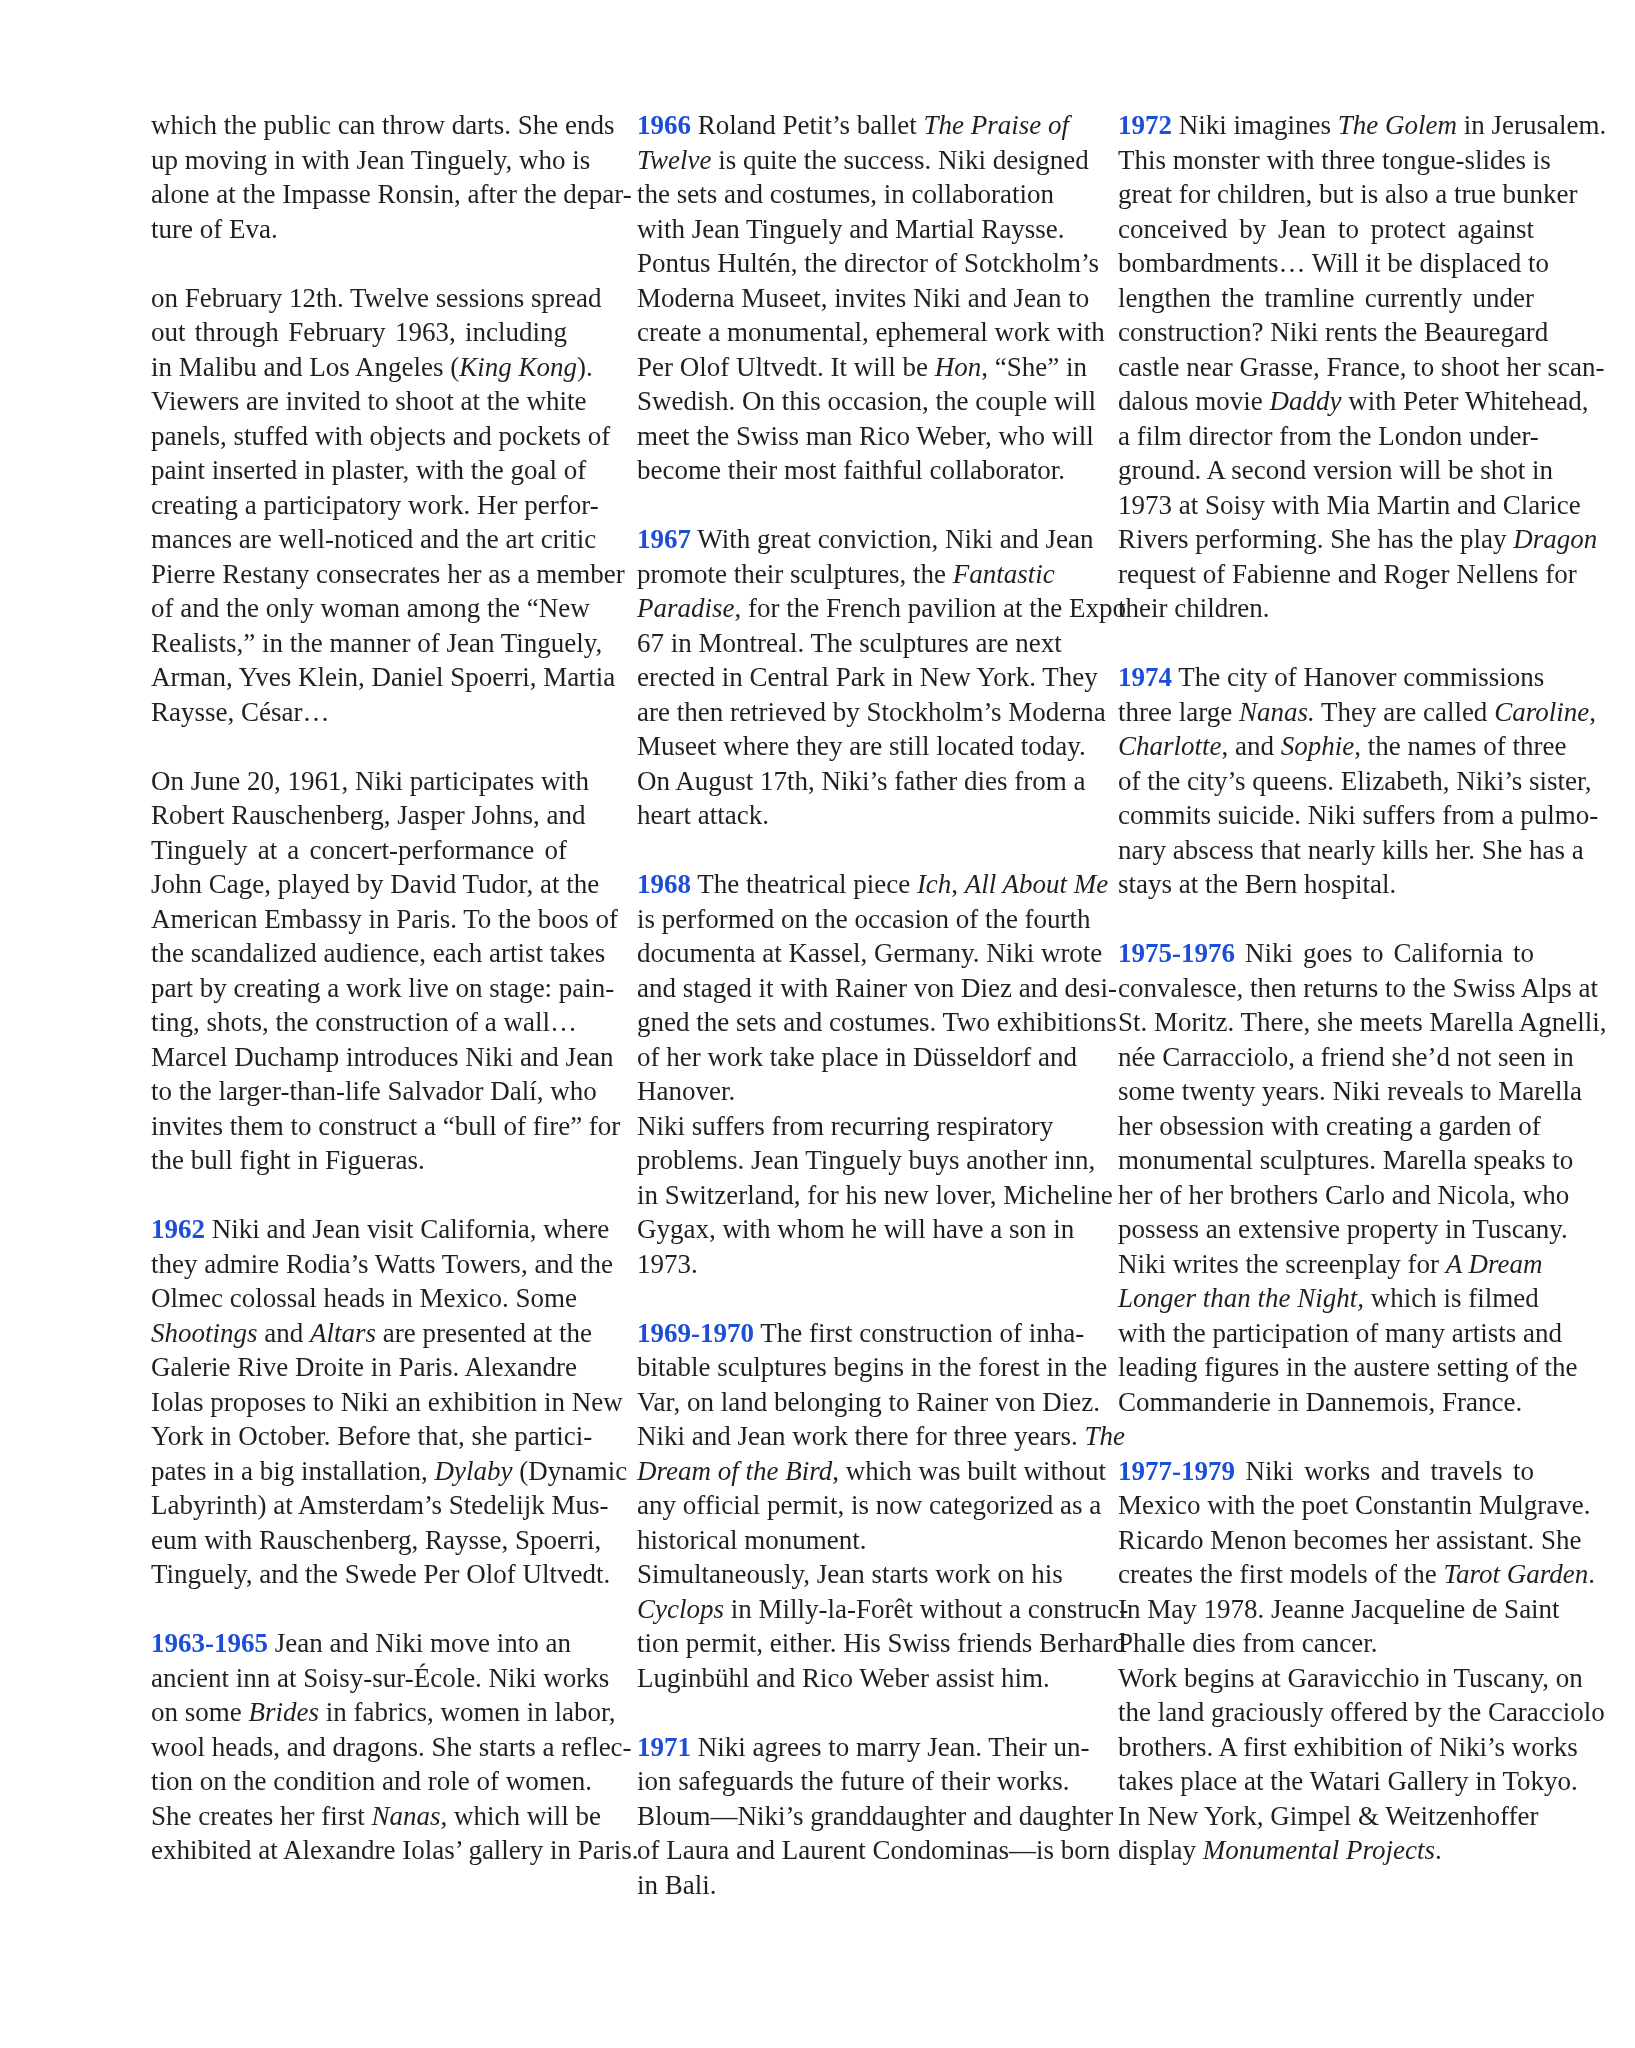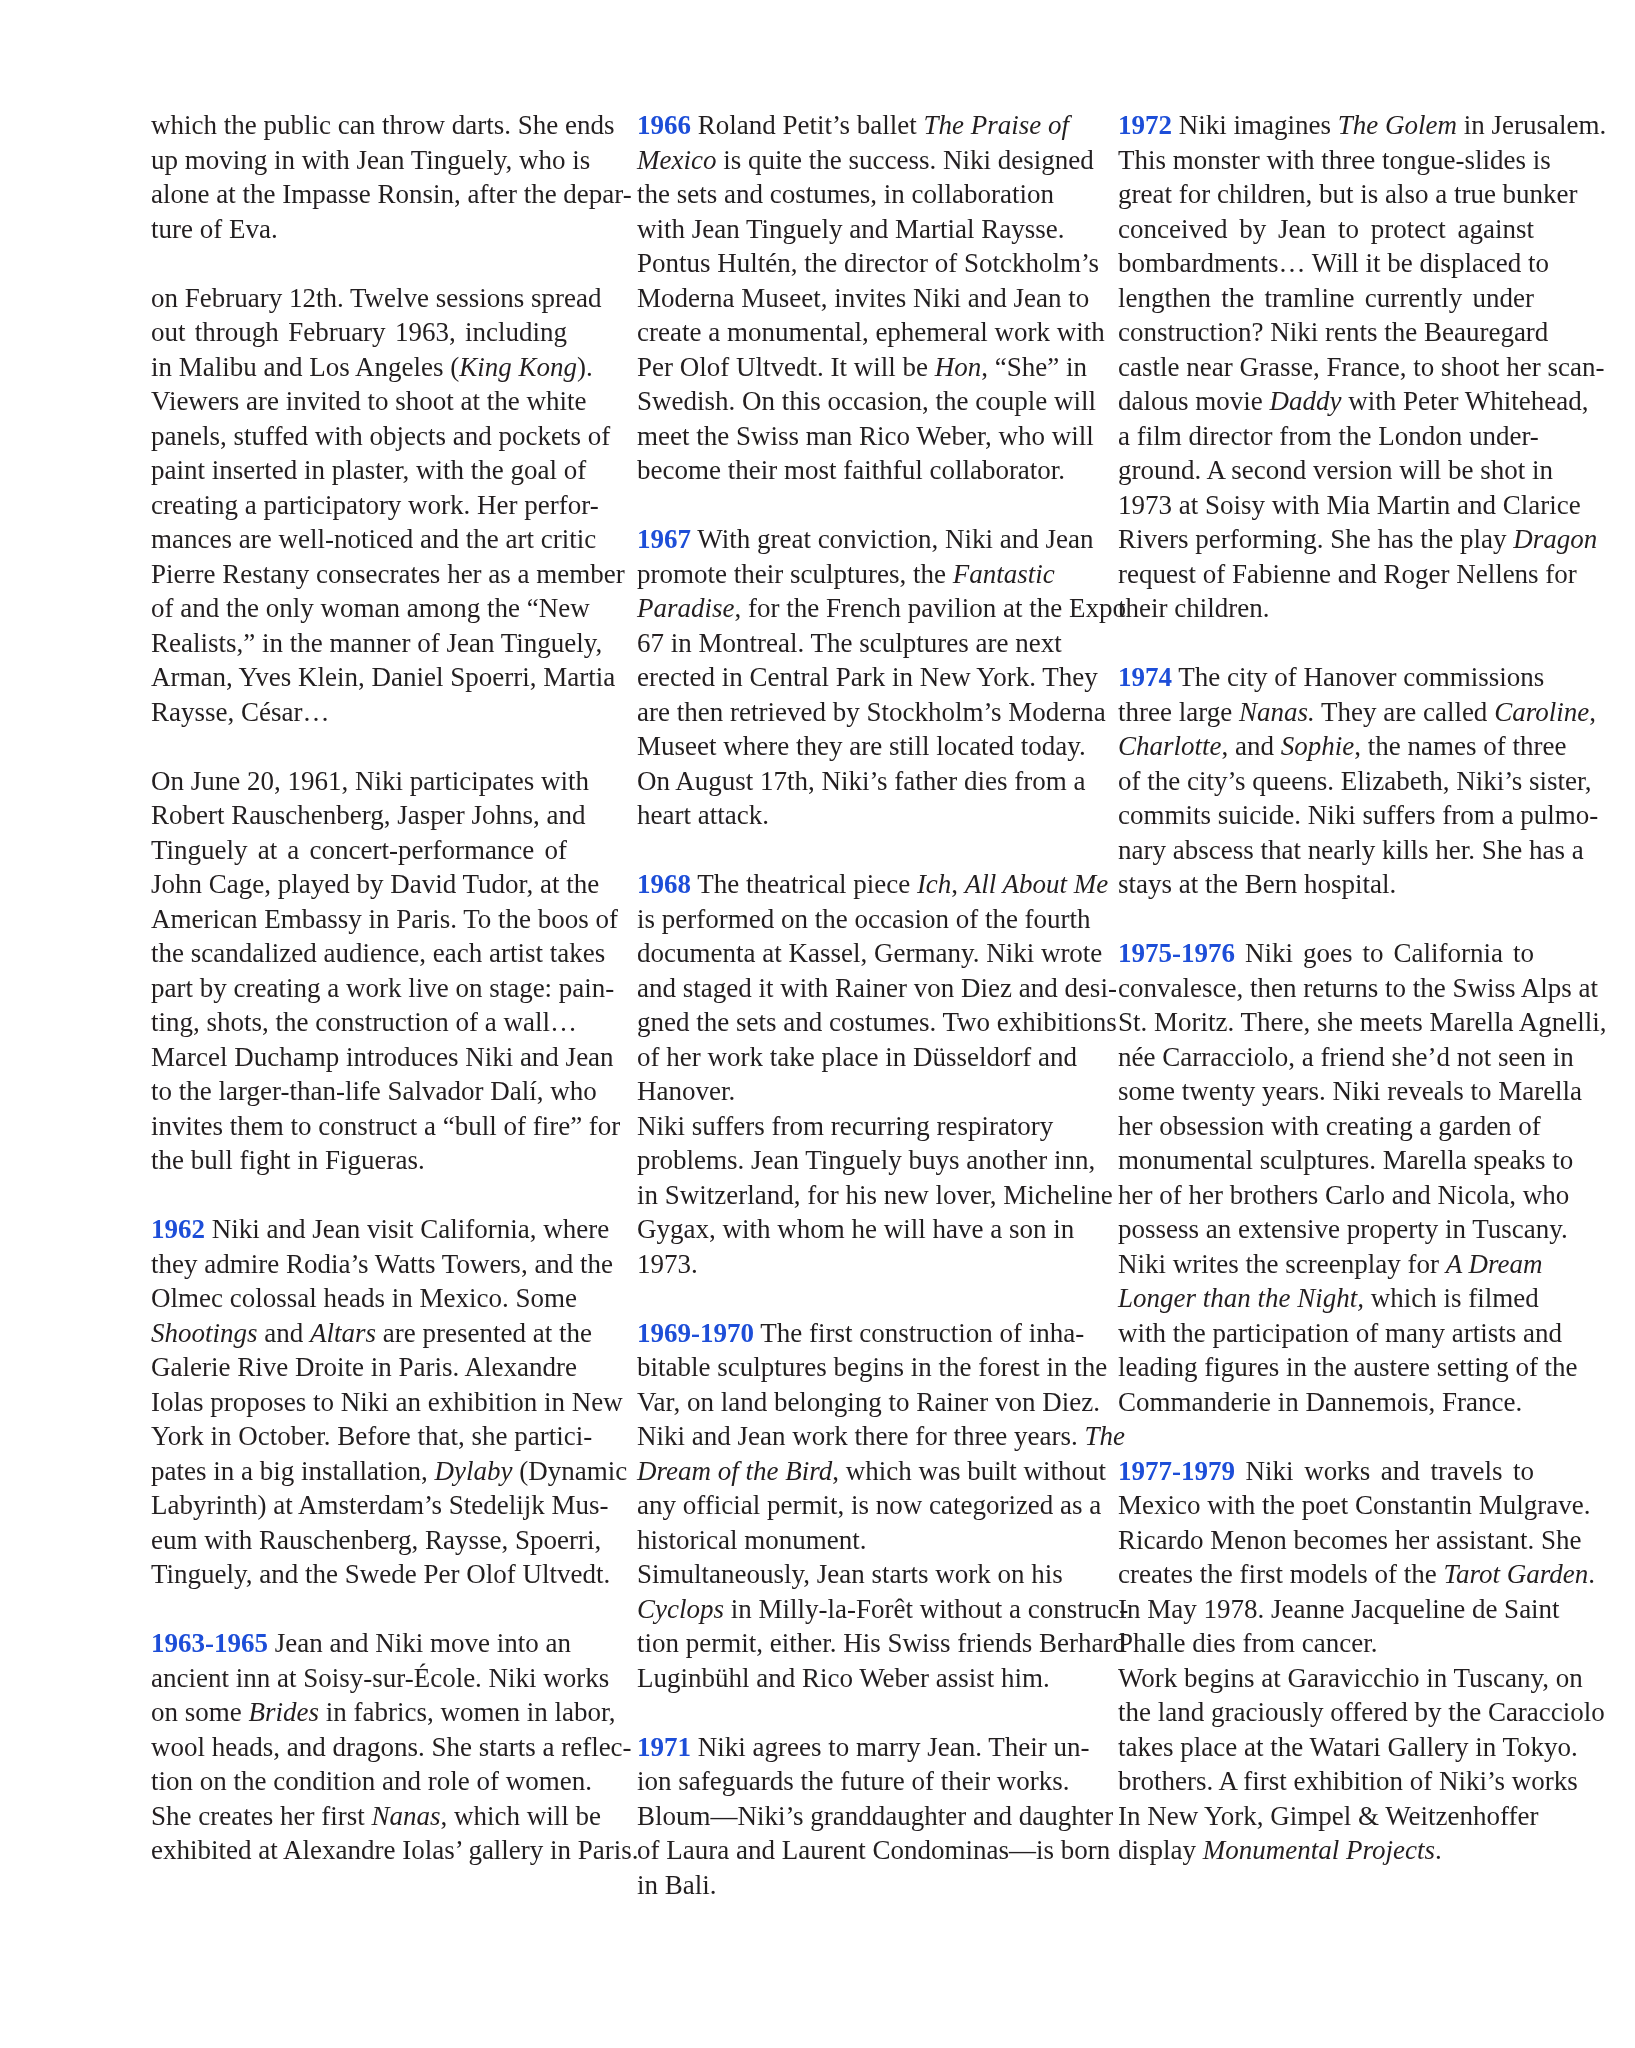--- a/index.html
+++ b/index.html
@@ -74,21 +74,21 @@
         <span class="line"><span>on some </span><span class="it">Brides</span><span> in fabrics, women in labor,</span></span>
         <span class="line"><span>wool heads, and dragons. She starts a reflec-</span></span>
         <span class="line"><span>tion on the condition and role of women.</span></span>
         <span class="line"><span>She creates her first </span><span class="it">Nanas</span><span>, which will be</span></span>
         <span class="line last"><span>exhibited at Alexandre Iolas’ gallery in Paris.</span></span>
       </div>
     </div>
   <div class="col col2">
       <div class="para">
         <span class="line"><span class="yr">1966</span><span> Roland Petit’s ballet </span><span class="it">The Praise of</span></span>
-        <span class="line"><span class="it">Mexico</span><span> is quite the success. Niki designed</span></span>
+        <span class="line"><span class="it">Twelve</span><span> is quite the success. Niki designed</span></span>
         <span class="line"><span>the sets and costumes, in collaboration</span></span>
         <span class="line"><span>with Jean Tinguely and Martial Raysse.</span></span>
         <span class="line"><span>Pontus Hultén, the director of Sotckholm’s</span></span>
         <span class="line"><span>Moderna Museet, invites Niki and Jean to</span></span>
         <span class="line"><span>create a monumental, ephemeral work with</span></span>
         <span class="line"><span>Per Olof Ultvedt. It will be </span><span class="it">Hon</span><span>, “She” in</span></span>
         <span class="line"><span>Swedish. On this occasion, the couple will</span></span>
         <span class="line"><span>meet the Swiss man Rico Weber, who will</span></span>
         <span class="line last"><span>become their most faithful collaborator.</span></span>
       </div>
@@ -183,19 +183,19 @@
       </div>
       <div class="para">
         <span class="line"><span class="yr">1977-1979</span><span> Niki works and travels to</span></span>
         <span class="line"><span>Mexico with the poet Constantin Mulgrave.</span></span>
         <span class="line"><span>Ricardo Menon becomes her assistant. She</span></span>
         <span class="line"><span>creates the first models of the </span><span class="it">Tarot Garden</span><span>.</span></span>
         <span class="line"><span>In May 1978. Jeanne Jacqueline de Saint</span></span>
         <span class="line last"><span>Phalle dies from cancer.</span></span>
         <span class="line"><span>Work begins at Garavicchio in Tuscany, on</span></span>
         <span class="line"><span>the land graciously offered by the Caracciolo</span></span>
+        <span class="line"><span>brothers. A first exhibition of Niki’s works</span></span>
         <span class="line last"><span>takes place at the Watari Gallery in Tokyo.</span></span>
-        <span class="line"><span>brothers. A first exhibition of Niki’s works</span></span>
         <span class="line"><span>In New York, Gimpel &amp; Weitzenhoffer</span></span>
         <span class="line last"><span>display </span><span class="it">Monumental Projects</span><span>.</span></span>
       </div>
     </div>
 </div>
 
 </body></html>

